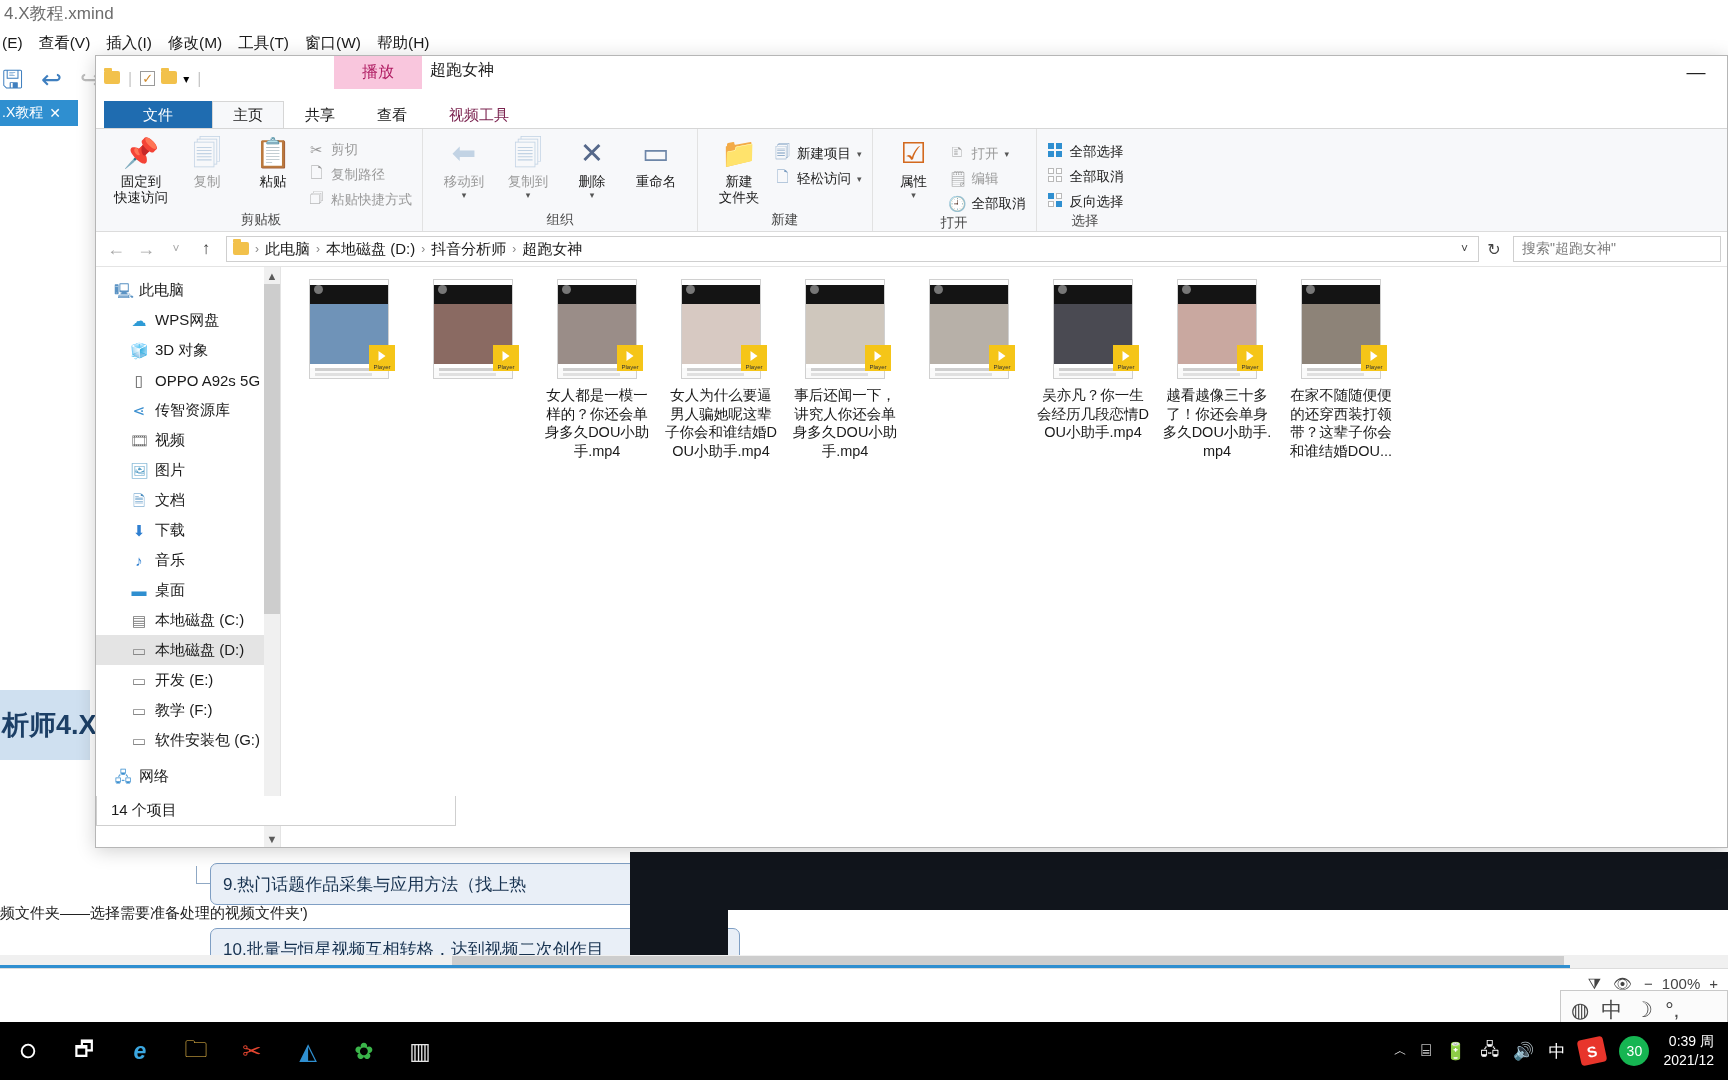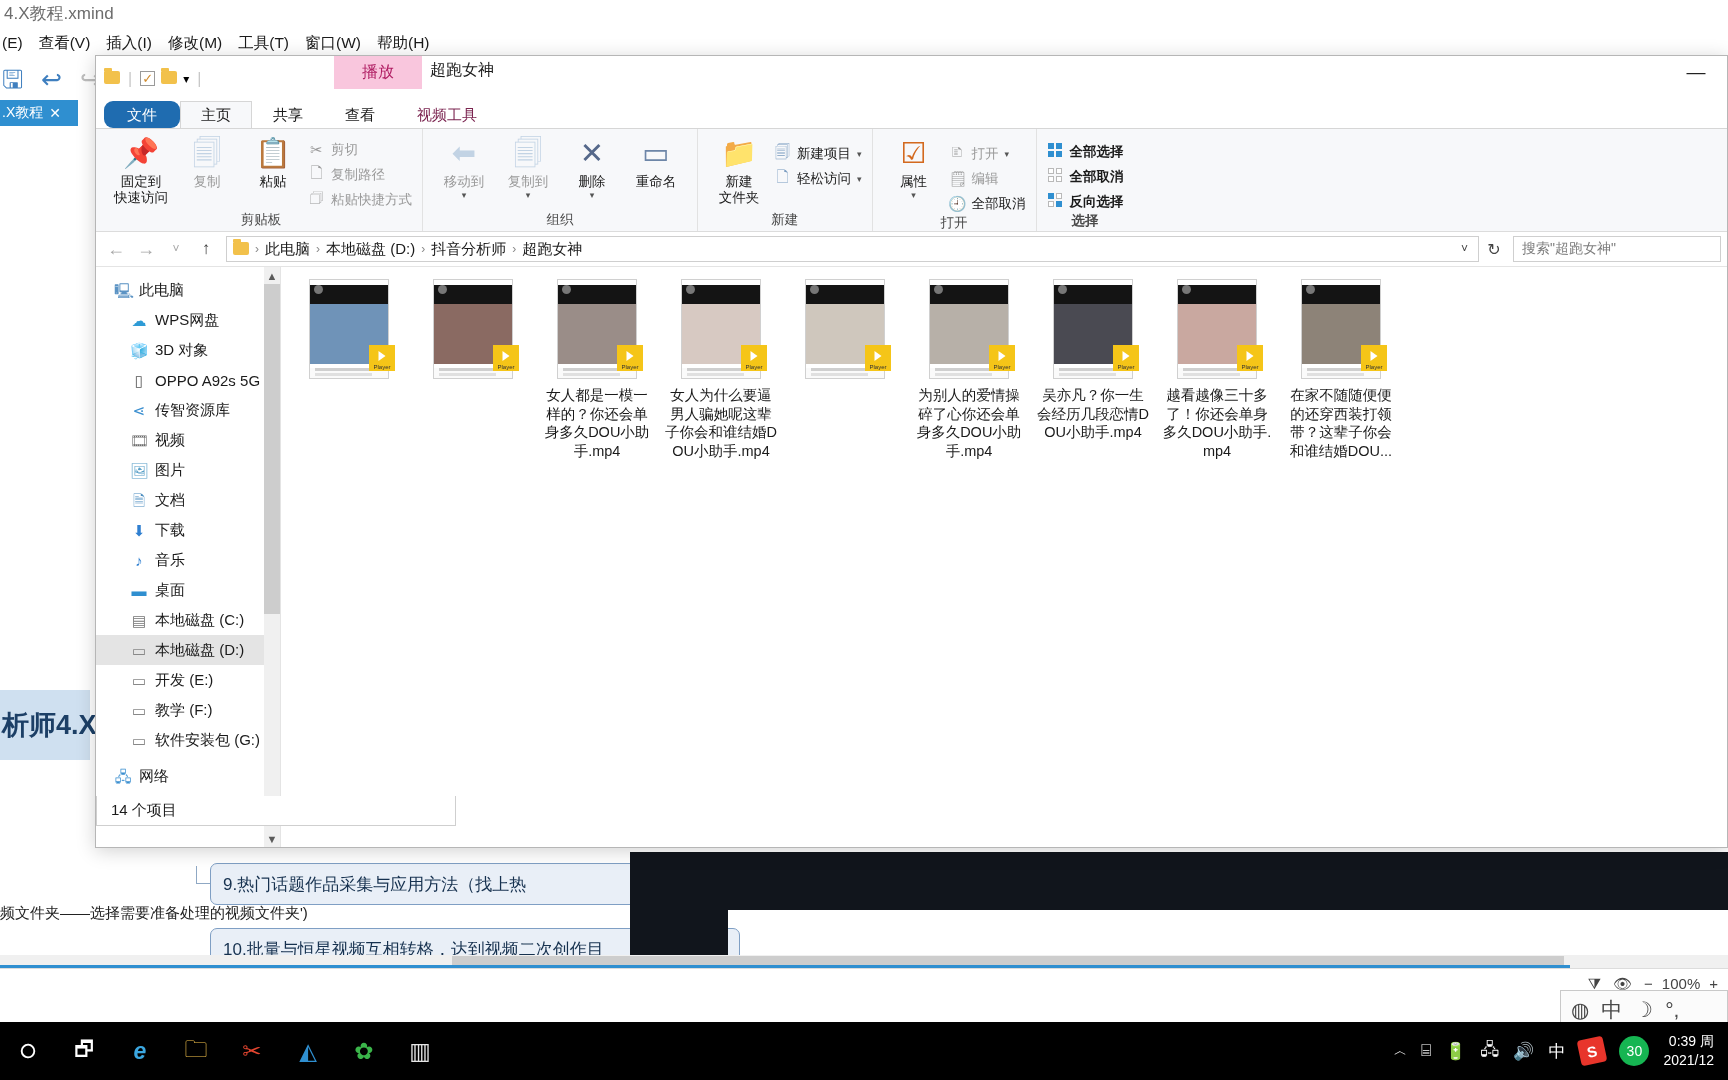--- a/index.html
+++ b/index.html
@@ -174,21 +174,21 @@
   
   .ribbon-tabs {
     height: 27px; display: flex; align-items: stretch; padding-left: 8px;
     background: #ffffff; flex: none; font-size: 15px;
   }
   .rtab {
     padding: 0 20px; display: flex; align-items: center; justify-content: center;
     color: #1b1b1b; border: 1px solid transparent; border-bottom: none;
     cursor: default;
   }
-  .rtab.file { background: #1f6cb0; color: #fff; padding: 0 22px; border-radius: 9px; }
+  .rtab.file { background: #1f6cb0; color: #fff; padding: 0 38px; }
   .rtab.active { background: #f7f8fa; border-color: #d6d6d6; }
   .rtab.vt { color: #7b2450; }
   .ribbon-underline { height: 1px; background: #d6d6d6; flex: none; }
 
   
   .ribbon {
     height: 103px; background: #f7f8fa; border-bottom: 1px solid #dcdcdc;
     display: flex; align-items: stretch; flex: none; padding-left: 4px;
   }
   .rgroup { display: flex; flex-direction: column; border-right: 1px solid #e2e2e2; }
@@ -514,21 +514,21 @@
             </div>
             <div class="small-btn">
               <span class="s-ico" style="color:#2f9e44;">🕘</span>
               <span>全部取消</span>
             </div>
           </div>
         </div>
         <div class="gl">打开</div>
       </div>
 
-      <div class="rgroup" style="border-right:none;font-weight:bold;">
+      <div class="rgroup" style="border-right:none;">
         <div class="items">
           <div class="small-col" style="padding-top:6px;">
             <div class="small-btn">
               <span class="s-ico">
                 <span class="sel-sq sel-all"><i></i><i></i><i></i><i></i></span>
               </span>
               <span>全部选择</span>
             </div>
             <div class="small-btn">
               <span class="s-ico">
@@ -745,40 +745,40 @@
                 <div class="tc-foot">
                     <div class="l1"></div>
                     <div class="l2"></div>
                   </div>
               </div>
               <div class="play-badge">
                 <span class="tri"></span>
                 <span>Player</span>
               </div>
             </div>
+            <div class="tile-name">事后还闻一下，讲究人你还会单身多久DOU小助手.mp4</div>
           </div>
 
           <div class="tile">
             <div class="thumb-wrap">
               <div class="thumb-card">
                 <div class="tc-head">
                     <div class="av"></div>
                   </div>
                 <div class="tc-img" style="background:#b7b0a8;"></div>
                 <div class="tc-foot">
                     <div class="l1"></div>
                     <div class="l2"></div>
                   </div>
               </div>
               <div class="play-badge">
                 <span class="tri"></span>
                 <span>Player</span>
               </div>
             </div>
-            <div class="tile-name">为别人的爱情操碎了心你还会单身多久DOU小助手.mp4</div>
           </div>
 
           <div class="tile">
             <div class="thumb-wrap">
               <div class="thumb-card">
                 <div class="tc-head">
                     <div class="av"></div>
                   </div>
                 <div class="tc-img" style="background:#4a4a52;"></div>
                 <div class="tc-foot">

